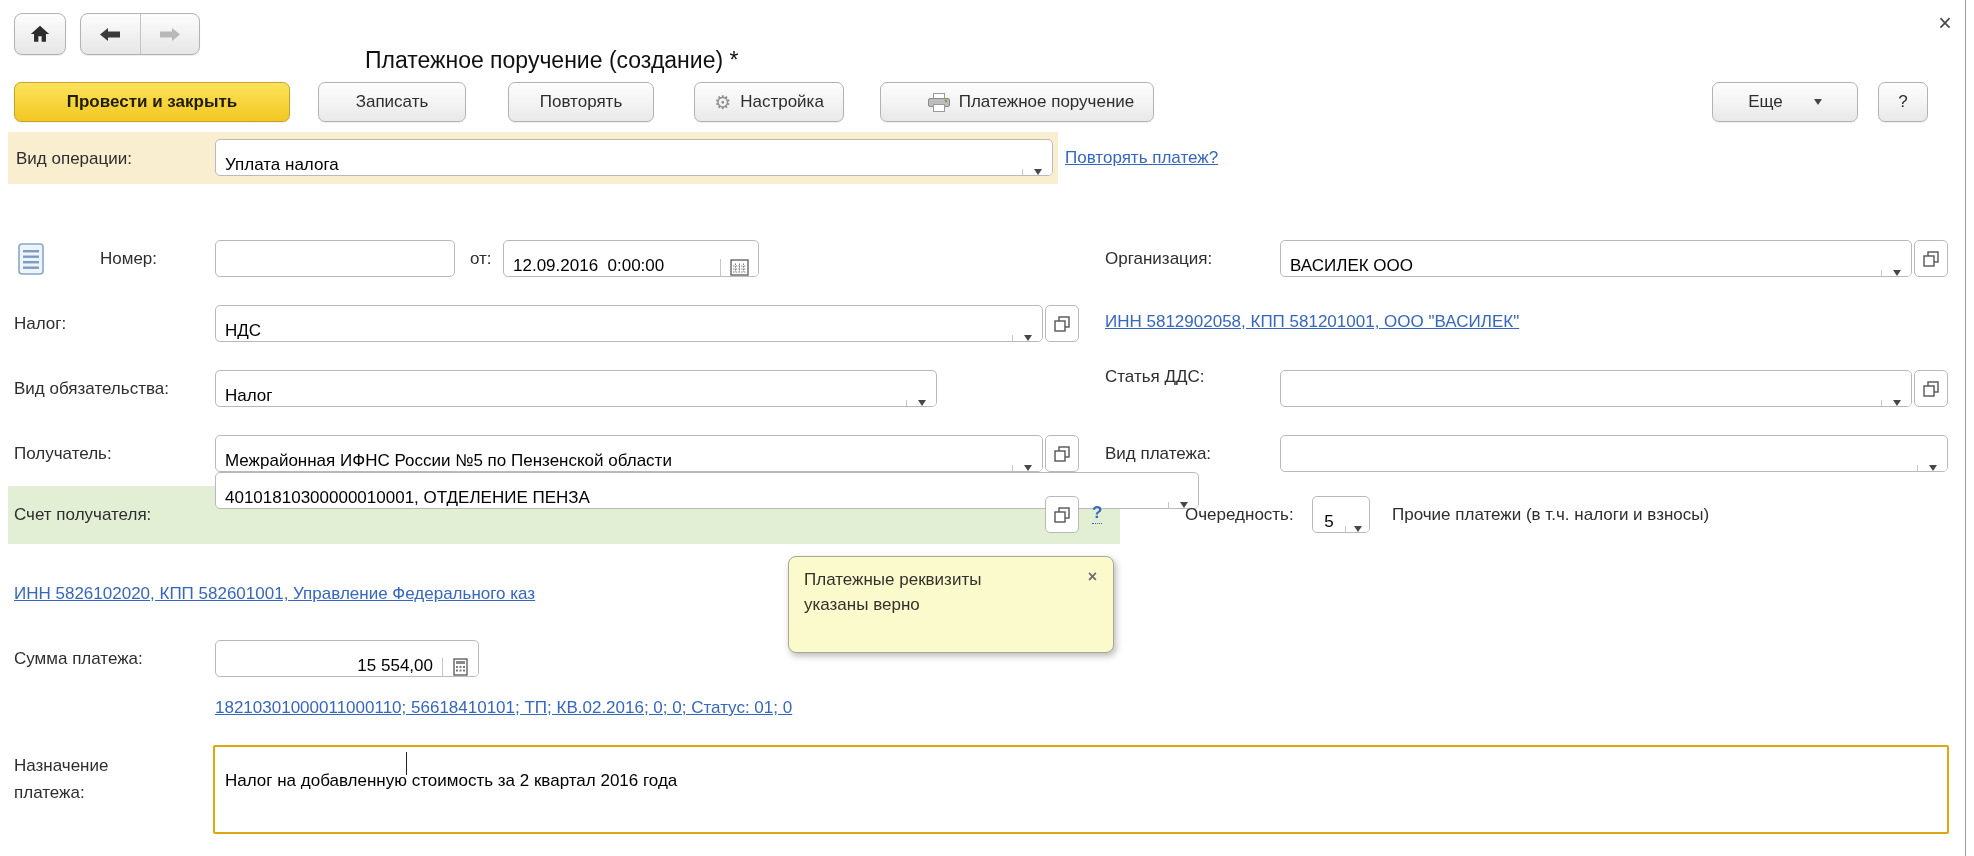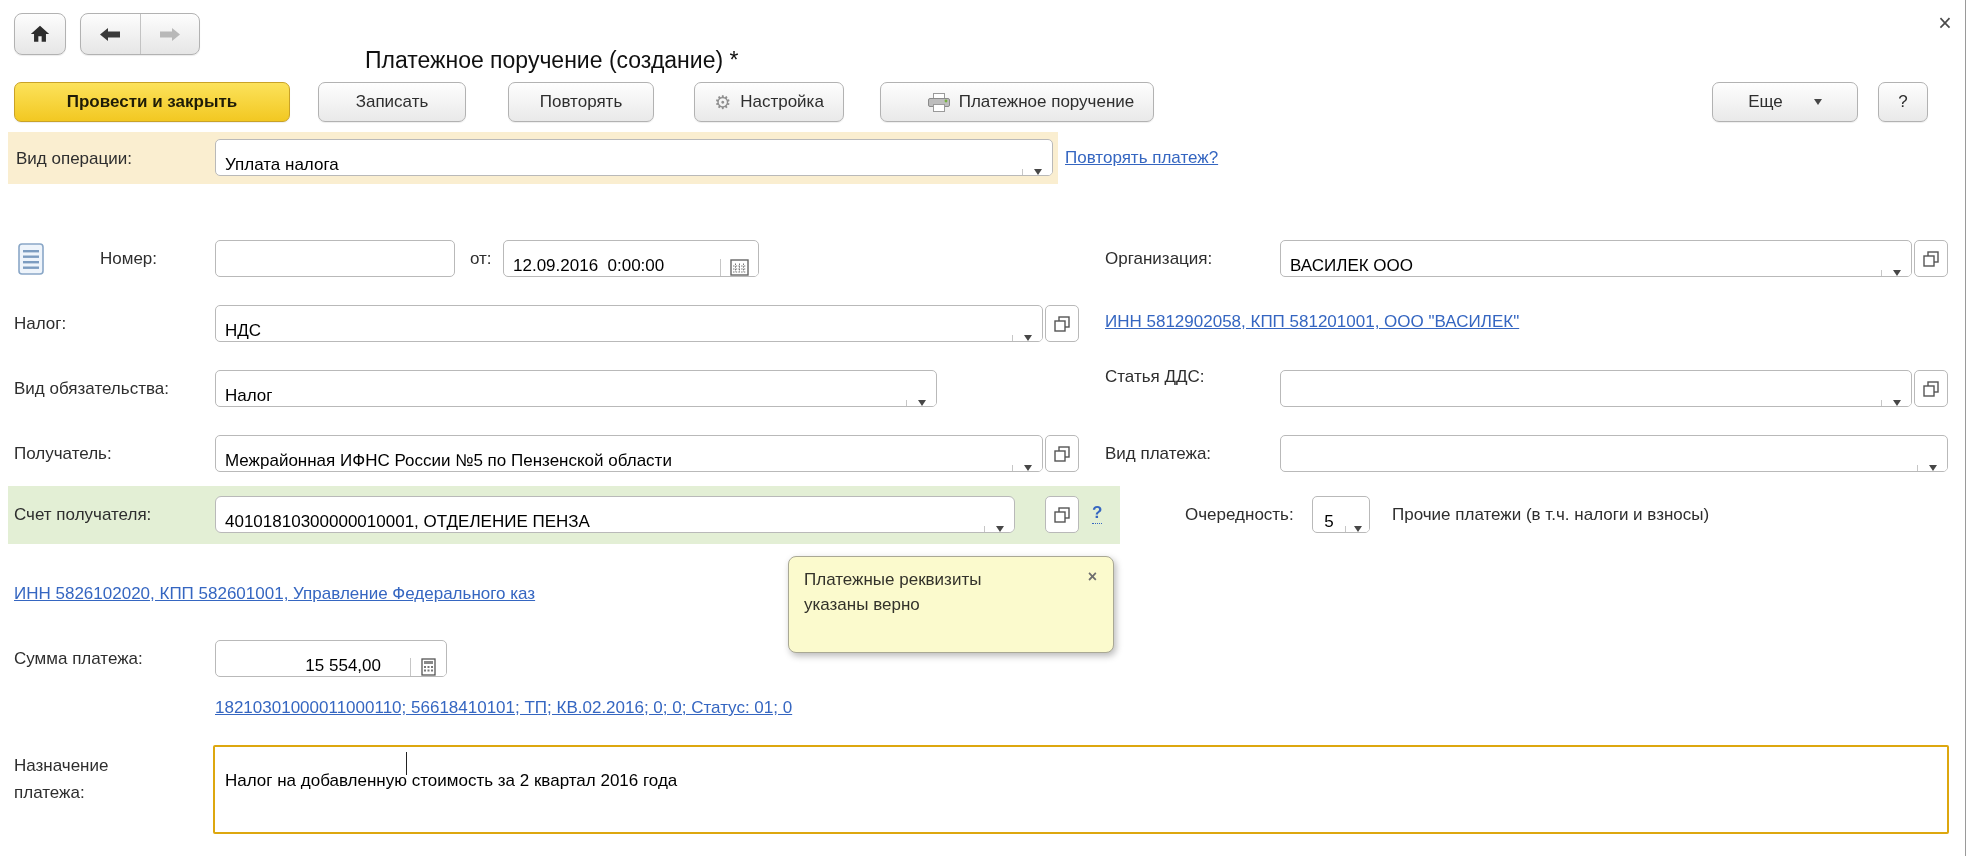--- a/index.html
+++ b/index.html
@@ -219,21 +219,21 @@
   <div class="lbl" style="left:1105px;top:444px;">Вид платежа:</div>
   <div class="field" style="left:1280px;top:435px;width:668px;">
     <span class="val"></span>
     <span class="dd">
         <span class="tri"></span>
       </span>
   </div>
 
   <div class="band" style="left:8px;top:486px;width:1112px;height:58px;background:#e3efd5;"></div>
   <div class="lbl" style="left:14px;top:505px;">Счет получателя:</div>
-  <div class="field" style="left:215px;top:496px;width:800px;border-radius:6px;">
+  <div class="field" style="left:215px;top:472px;width:984px;">
     <span class="val">40101810300000010001, ОТДЕЛЕНИЕ ПЕНЗА</span>
     <span class="dd">
         <span class="tri"></span>
       </span>
   </div>
   <div class="sqbtn" style="left:1045px;top:496px;">
     <svg width="16" height="16" viewBox="0 0 16 16">
       <rect x="5" y="1" width="10" height="10" fill="#fff" stroke="#555" stroke-width="1.4"></rect>
       <rect x="1" y="5" width="10" height="10" fill="#fff" stroke="#555" stroke-width="1.4"></rect>
     </svg>
@@ -249,21 +249,21 @@
   <div class="desc" style="left:1392px;top:505px;">Прочие платежи (в т.ч. налоги и взносы)</div>
 
   <a class="link" style="left:14px;top:584px;">ИНН 5826102020, КПП 582601001, Управление Федерального каз</a>
 
   <div id="tooltip">
     <div class="tiptext">Платежные реквизиты указаны верно</div>
     <div class="tipclose">×</div>
   </div>
 
   <div class="lbl" style="left:14px;top:649px;">Сумма платежа:</div>
-  <div class="field" style="left:215px;top:640px;width:232px;gap:20px;">
+  <div class="field" style="left:215px;top:640px;width:264px;">
     <span class="val right">15 554,00</span>
     <span class="dd" style="width:36px;">
       <svg width="15" height="18" viewBox="0 0 15 18">
         <rect x="1" y="1" width="13" height="16" fill="#fff" stroke="#555" stroke-width="1.3"></rect>
         <rect x="3" y="3" width="9" height="3" fill="#888"></rect>
         <g fill="#777">
           <rect x="3" y="8" width="2" height="2"></rect>
             <rect x="6.5" y="8" width="2" height="2"></rect>
             <rect x="10" y="8" width="2" height="2"></rect>
           <rect x="3" y="11.5" width="2" height="2"></rect>

